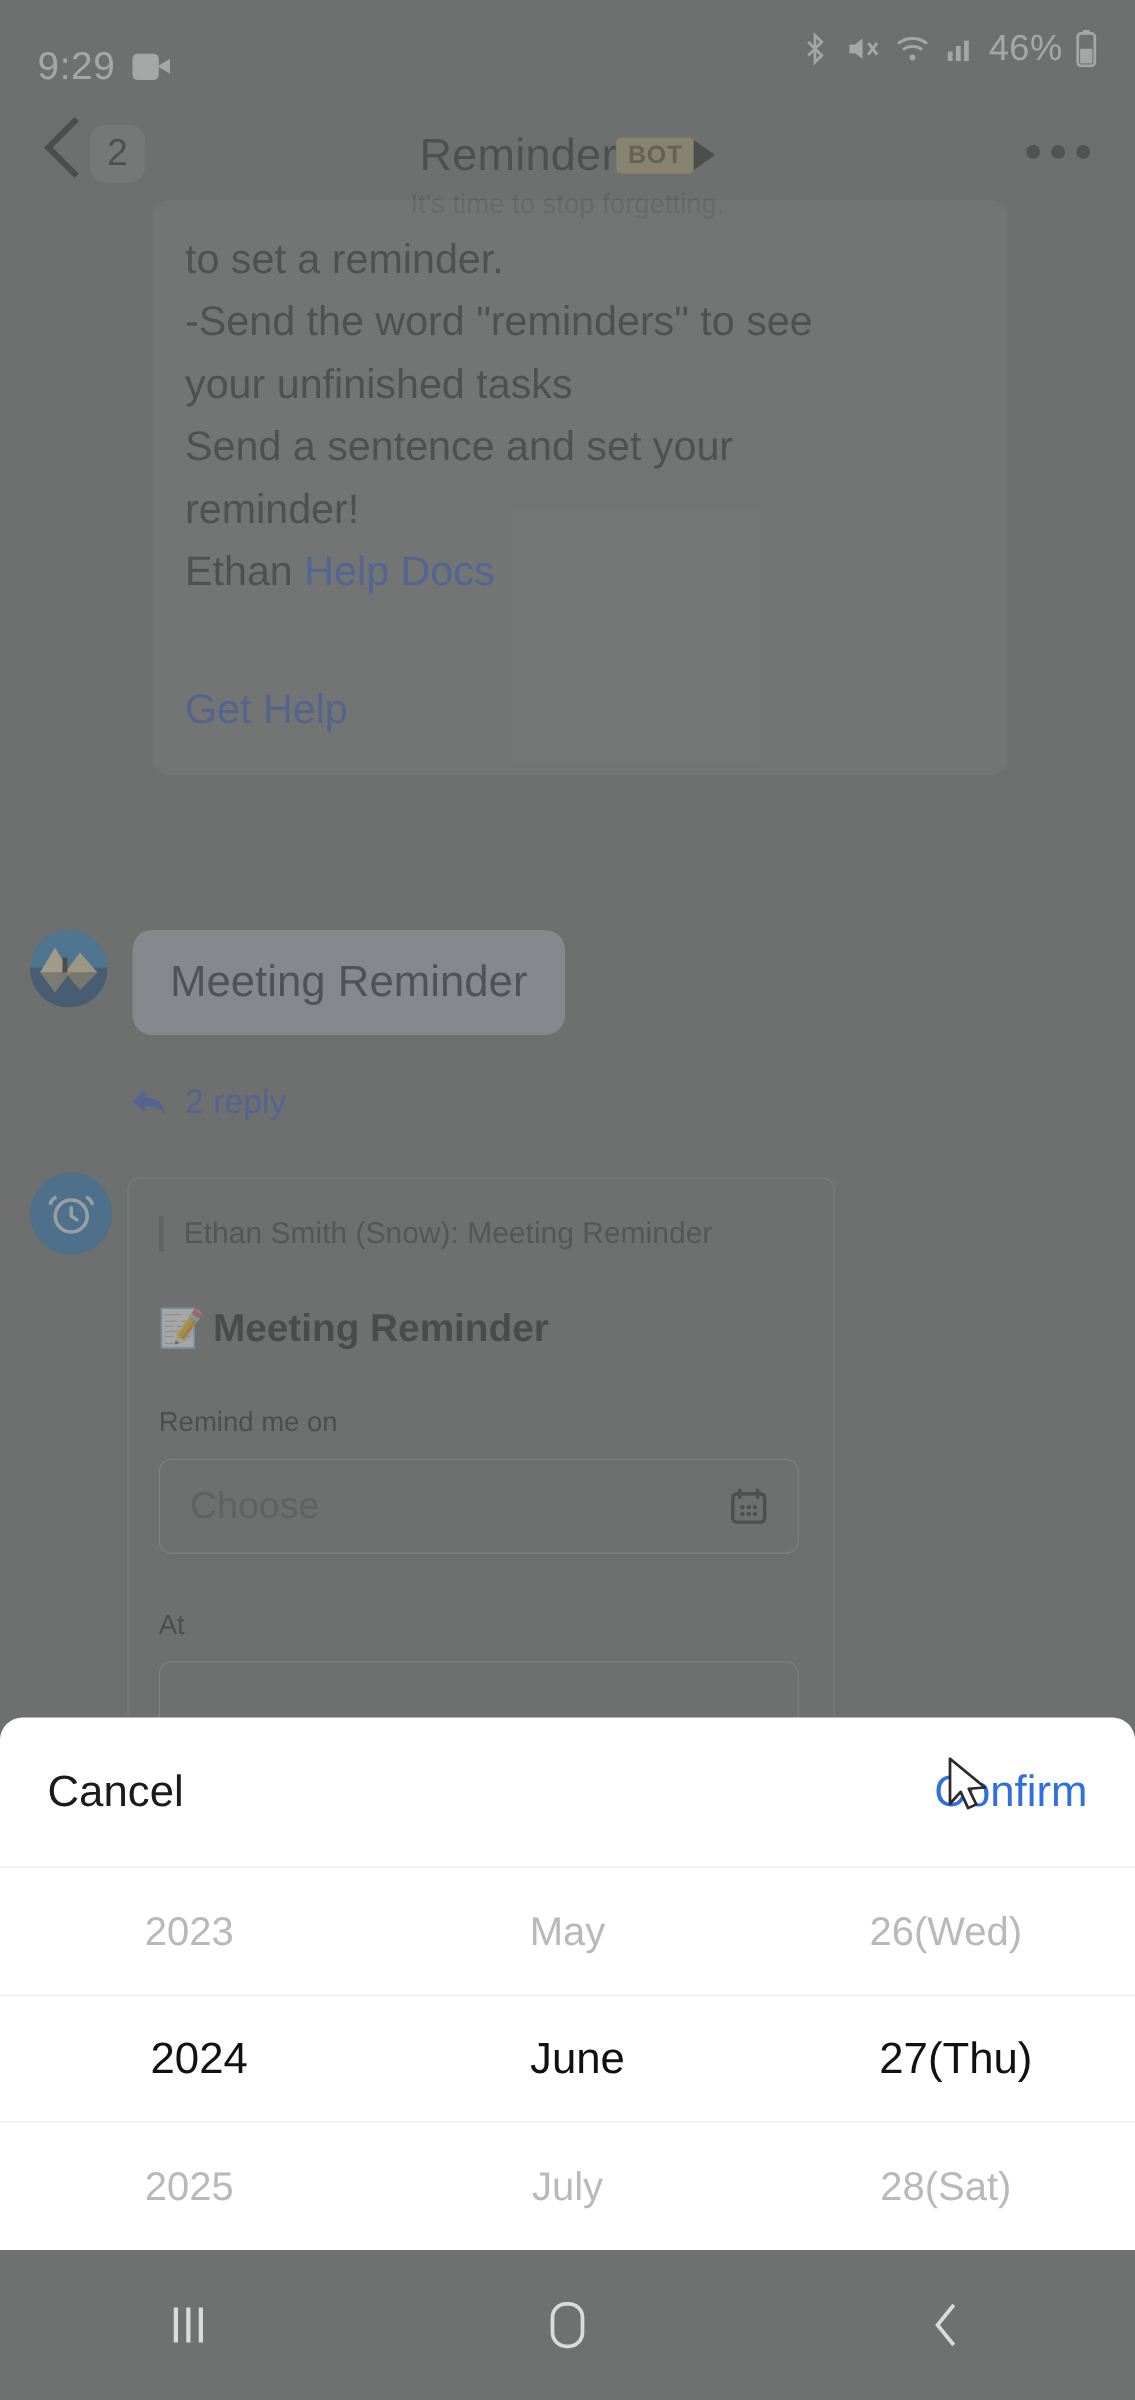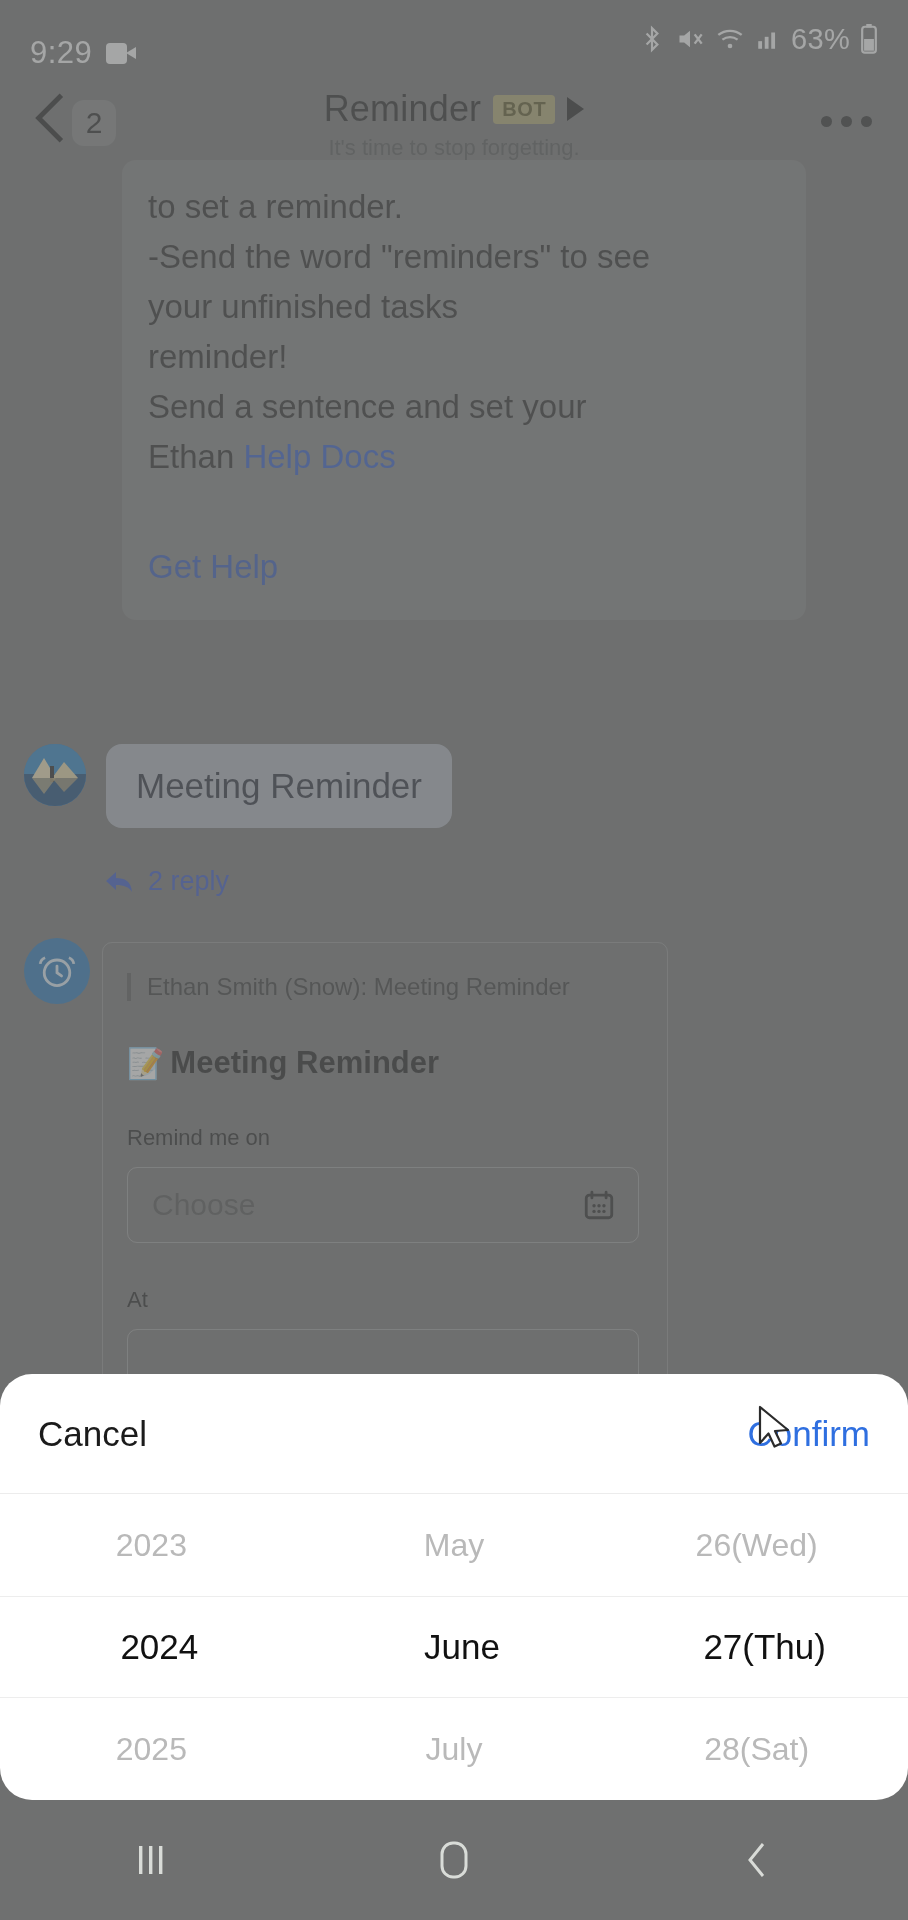--- a/index.html
+++ b/index.html
@@ -62,21 +62,21 @@
     border-radius: 12px;
     min-width: 44px; height: 46px;
     display:flex; align-items:center; justify-content:center;
     color: #1b1b1b; font-size: 30px;
     padding: 0 12px;
   }
   .title-center {
     position:absolute; left: 0; right: 0; top: 10px;
     display:flex; flex-direction:column; align-items:center;
   }
-  .title-row { display:flex; align-items:center; gap: 12px; }
+  .title-row { display:flex; align-items:center; gap: 0; margin-top: 15px; }
   .title-text { font-size: 36px; color:#1c1c1c; font-weight: 400; letter-spacing:.2px;}
   .bot-badge {
     background: rgba(214,198,107,0.62);
     color:#55501e; font-size: 20px; font-weight: 700;
     padding: 3px 9px; border-radius: 4px; letter-spacing: .6px;
   }
   .title-caret {
     width:0;height:0;
     border-top: 12px solid transparent;
     border-bottom: 12px solid transparent;
@@ -162,21 +162,20 @@
     background: rgba(110,111,111,0.62);
     pointer-events:none;
   }
 
   
   .sheet {
     position:absolute; left:0; right:0; top:1374px; height: 426px;
     background:#ffffff;
     border-top-left-radius: 18px; border-top-right-radius: 18px;
     z-index: 5;
-    border-radius: 32px;
   }
   .sheet-header {
     height: 120px; display:flex; align-items:center; justify-content:space-between;
     padding: 0 38px;
     border-bottom: 1px solid #ececec;
   }
   .sheet-cancel { font-size: 35px; color:#1b1b1b; }
   .sheet-confirm { font-size: 35px; color:#2f6fe0; }
 
   .wheels { position:relative; height: 306px; }
@@ -228,21 +227,21 @@
         <svg class="svg-w" width="30" height="28" viewBox="0 0 24 24">
           <path d="M2 8.5a16 16 0 0120 0" fill="none" stroke="#fff" stroke-width="2"></path>
           <path d="M5.5 12.5a11 11 0 0113 0" fill="none" stroke="#fff" stroke-width="2"></path>
           <circle cx="12" cy="18" r="2" fill="#fff"></circle>
         </svg>
         <svg class="svg-w" width="26" height="28" viewBox="0 0 24 24">
           <rect x="3" y="14" width="3.5" height="7" fill="#fff"></rect>
           <rect x="9" y="10" width="3.5" height="11" fill="#fff"></rect>
           <rect x="15" y="6" width="3.5" height="15" fill="#fff"></rect>
         </svg>
-        <span class="sb-pct">63%</span>
+        <span class="sb-pct">46%</span>
         <svg class="svg-w" width="18" height="30" viewBox="0 0 12 22">
           <rect x="1" y="2" width="10" height="19" rx="2" fill="none" stroke="#fff" stroke-width="1.6"></rect>
           <rect x="4" y="0" width="4" height="2.5" fill="#fff"></rect>
           <rect x="2.4" y="11" width="7.2" height="8.6" fill="#fff"></rect>
         </svg>
       </div>
     </div>
 
     <div class="title-bar">
       <svg class="back-chevron" viewBox="0 0 24 32">
@@ -265,22 +264,22 @@
           <i></i>
       </div>
     </div>
 
     <div class="msg-area">
 
       <div class="bot-bubble">
         <p>to set a reminder.</p>
         <p>-Send the word "reminders" to see</p>
         <p>your unfinished tasks</p>
+        <p>Send a sentence and set your</p>
         <p>reminder!</p>
-        <p>Send a sentence and set your</p>
         <p><span>Ethan </span><span class="link">Help Docs</span></p>
         <span class="get-help">Get Help</span>
       </div>
 
       <div class="msg-row" style="left:24px; top:566px;">
         <div class="avatar">
           <svg viewBox="0 0 62 62" width="62" height="62">
             <rect width="62" height="62" fill="#1e7ec4"></rect>
             <rect y="30" width="62" height="32" fill="#0d3f74"></rect>
             <polygon points="8,34 20,14 32,34" fill="#f2e3b5"></polygon>

